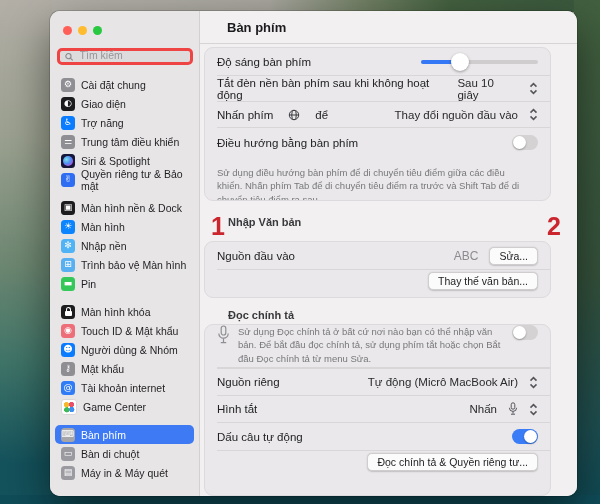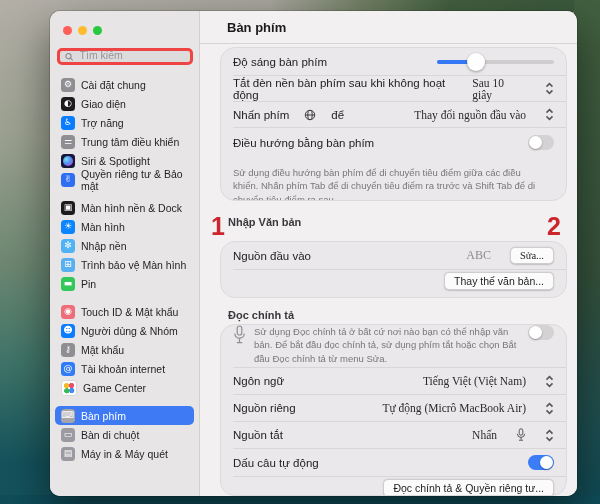--- a/index.html
+++ b/index.html
@@ -49,29 +49,29 @@
       radial-gradient(circle at 70% 68%,#3f8df2 2.4px,transparent 2.9px),#fff;}
   .glyph-lock{width:7px;height:5px;background:#fff;border-radius:1px;position:relative;margin-top:3px;}
   .glyph-lock::before{content:"";position:absolute;left:1px;top:-3.5px;width:3.5px;height:4px;
     border:1px solid #fff;border-bottom:none;border-radius:3px 3px 0 0;}
 
   
   .main{position:absolute;left:150px;right:0;top:0;bottom:0;border-radius:0 10px 10px 0;background:#f2f0f1;}
   .titlebar{height:32px;border-bottom:1px solid #d6d4d5;display:flex;align-items:center;padding-left:27px;
     font-size:13px;font-weight:bold;color:#1b1b1d;}
   .content{position:absolute;top:33px;left:0;right:0;bottom:0;}
-  .card{position:absolute;left:20px;width:347px;background:#eae8ea;border:1px solid #dcdadc;
-    border-radius:15px;box-sizing:border-box;overflow:hidden;}
+  .card{position:absolute;left:4px;width:347px;background:#eae8ea;border:1px solid #dcdadc;
+    border-radius:9px;box-sizing:border-box;overflow:hidden;}
   .card1{top:3px;height:154px}
   .card2{top:197px;height:57px}
   .card3{top:280px;height:172px}
   .row{display:flex;align-items:center;justify-content:space-between;padding:0 12px;box-sizing:border-box;}
   .divider{height:1px;background:#d8d6d7;margin-left:12px;}
   .lbl{font-size:11.5px;color:#222225;}
-  .val{display:flex;align-items:center;gap:19px;font-size:11.5px;color:#2a2a2c;font-family:Liberation Serif, serif;}
+  .val{display:flex;align-items:center;gap:11px;font-size:11.5px;color:#2a2a2c;}
   .sec-head{position:absolute;left:28px;font-size:11px;font-weight:bold;color:#39393c;}
   .sh1{top:172px}.sh2{top:265px}
   .desc{font-size:9.5px;color:#77777b;line-height:1.42;}
   .btn{background:#fcfbfc;border:1px solid #cfcdce;border-radius:5px;font-size:10.5px;padding:2px 9px;
     color:#1d1d1f;box-shadow:0 0.5px 1.5px rgba(0,0,0,.18);font-family:inherit;}
   .muted{color:#8b8b90;font-size:12px;}
   
   .tg{width:26px;height:15px;border-radius:8px;position:relative;flex:none;}
   .tg.off{background:#d4d2d3}.tg.on{background:#3a7df6}
   .tg::after{content:"";position:absolute;top:1px;width:13px;height:13px;background:#fff;border-radius:50%;
@@ -159,20 +159,26 @@
           <span class="sb-ico" style="background: rgb(88, 176, 240);">⊞</span>
           <span>Trình bảo vệ Màn hình</span>
         </div>
       <div class="sb-item">
           <span class="sb-ico" style="background: rgb(52, 199, 89);">▬</span>
           <span>Pin</span>
         </div>
 
       <div class="sb-gap"></div>
 
+      <div class="sb-item">
+          <span class="sb-ico" style="background: rgb(28, 28, 30);">
+            <span class="glyph-lock"></span>
+          </span>
+          <span>Màn hình khóa</span>
+        </div>
       <div class="sb-item">
           <span class="sb-ico" style="background: rgb(237, 109, 121);">◉</span>
           <span>Touch ID &amp; Mật khẩu</span>
         </div>
       <div class="sb-item">
           <span class="sb-ico" style="background: rgb(10, 124, 255);">☻</span>
           <span>Người dùng &amp; Nhóm</span>
         </div>
       <div class="sb-item">
           <span class="sb-ico" style="background: rgb(142, 142, 147);">⚷</span>
@@ -286,44 +292,34 @@
           <svg width="13" height="20" viewBox="0 0 13 20">
               <rect x="4.2" y="1" width="4.6" height="9" rx="2.3" fill="none" stroke="#8e8e93" stroke-width="1.2"></rect>
               <path d="M1.8 8.5 a4.7 4.7 0 0 0 9.4 0" fill="none" stroke="#8e8e93" stroke-width="1.2"></path>
               <line x1="6.5" y1="13.5" x2="6.5" y2="17" stroke="#8e8e93" stroke-width="1.2"></line>
               <line x1="3.8" y1="17.6" x2="9.2" y2="17.6" stroke="#8e8e93" stroke-width="1.2"></line>
             </svg>
           <span class="desc">Sử dụng Đọc chính tả ở bất cứ nơi nào bạn có thể nhập văn bản. Để bắt đầu đọc chính tả, sử dụng phím tắt hoặc chọn Bắt đầu Đọc chính tả từ menu Sửa.</span>
           <span class="tg off"></span>
         </div>
         <div class="divider"></div>
-        <div class="row" style="height:26px">
-          <span class="lbl">Ngôn ngữ</span>
-          <span class="val">
-            <span>Tiếng Việt (Việt Nam)</span>
-            <svg width="9" height="13" viewBox="0 0 9 13">
-                <path d="M1.5 4.6 L4.5 1.6 L7.5 4.6" fill="none" stroke="#55555a" stroke-width="1.5"></path>
-                <path d="M1.5 8.4 L4.5 11.4 L7.5 8.4" fill="none" stroke="#55555a" stroke-width="1.5"></path>
-              </svg>
-          </span>
-        </div>
         <div class="divider"></div>
         <div class="row" style="height:26px">
           <span class="lbl">Nguồn riêng</span>
           <span class="val">
             <span>Tự động (Micrô MacBook Air)</span>
             <svg width="9" height="13" viewBox="0 0 9 13">
                 <path d="M1.5 4.6 L4.5 1.6 L7.5 4.6" fill="none" stroke="#55555a" stroke-width="1.5"></path>
                 <path d="M1.5 8.4 L4.5 11.4 L7.5 8.4" fill="none" stroke="#55555a" stroke-width="1.5"></path>
               </svg>
           </span>
         </div>
         <div class="divider"></div>
         <div class="row" style="height:26px">
-          <span class="lbl">Nguồn tắt</span>
+          <span class="lbl">Hình tắt</span>
           <span class="val">
             <span>Nhấn</span>
             <svg width="10" height="14" viewBox="0 0 10 14">
                 <rect x="3.2" y="0.8" width="3.6" height="6.4" rx="1.8" fill="none" stroke="#55555a" stroke-width="1"></rect>
                 <path d="M1.4 5.8 a3.6 3.6 0 0 0 7.2 0" fill="none" stroke="#55555a" stroke-width="1"></path>
                 <line x1="5" y1="9.6" x2="5" y2="11.6" stroke="#55555a" stroke-width="1"></line>
                 <line x1="3" y1="12.2" x2="7" y2="12.2" stroke="#55555a" stroke-width="1"></line>
               </svg>
             <svg width="9" height="13" viewBox="0 0 9 13">
                 <path d="M1.5 4.6 L4.5 1.6 L7.5 4.6" fill="none" stroke="#55555a" stroke-width="1.5"></path>

